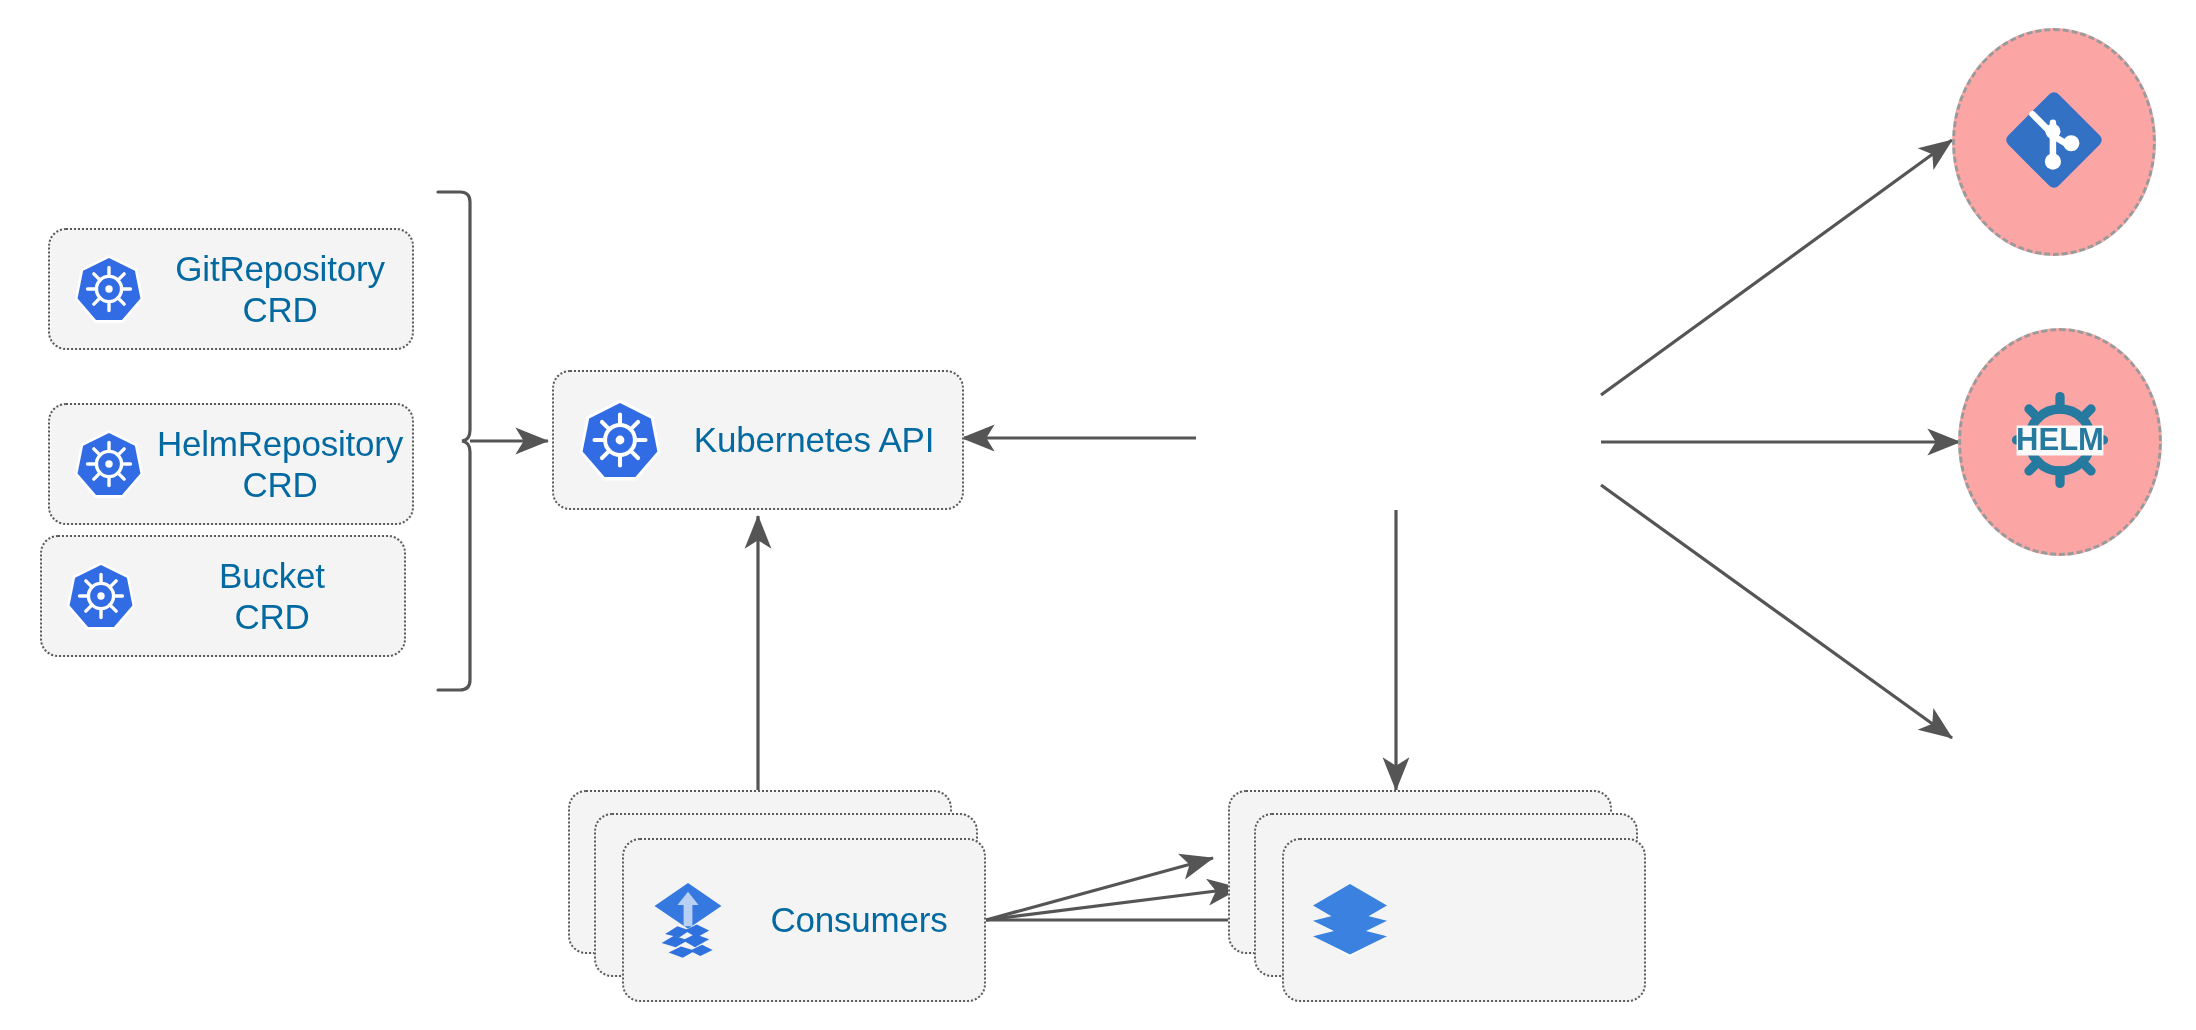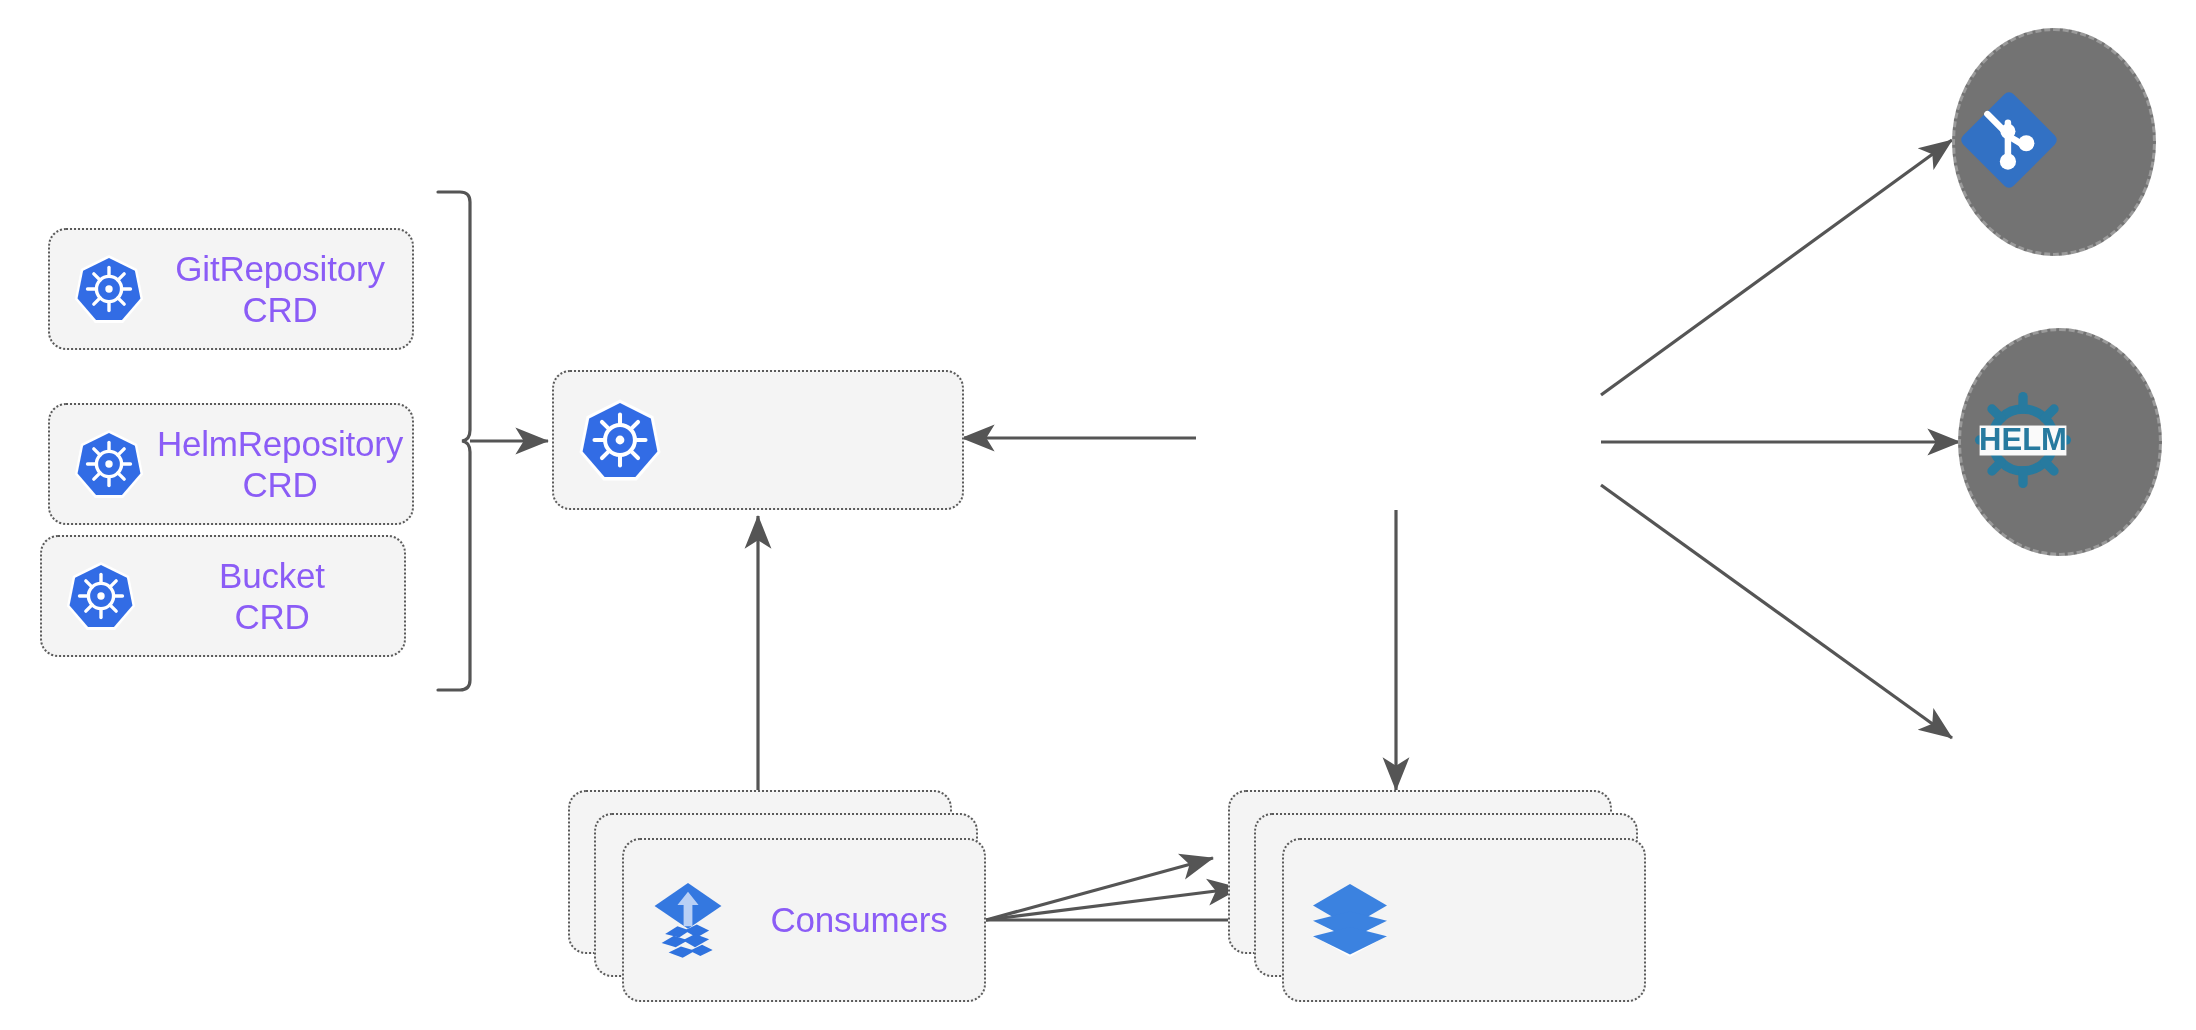--- a/index.html
+++ b/index.html
@@ -38,44 +38,45 @@
     z-index: 3;
   }
   .card.ghost {
     z-index: 1;
   }
   .card.ghost2 {
     z-index: 2;
   }
   .card-label {
     font-size: 35px;
-    color: #8b5cf6;
+    color: #0369a1;
     line-height: 1.18;
     text-align: center;
     flex: 1;
     padding-right: 6px;
     letter-spacing: -0.2px;
   }
   .card-label.two-line { white-space: pre-line; }
   .card-icon {
     flex: 0 0 auto;
     display: flex;
     align-items: center;
     justify-content: center;
   }
 
   
   .circle-node {
     position: absolute;
     border: 3px dashed #9a9a9a;
     border-radius: 50%;
-    background: #737373;
+    background: #fca5a5;
     box-sizing: border-box;
     display: flex;
     align-items: center;
+    justify-content: center;
     z-index: 3;
   }
 </style>
 </head>
 <body>
 
 <div id="canvas">
 
   <svg id="edges" viewBox="0 0 2196 1030">
     <defs>
@@ -188,20 +189,21 @@
           <line x1="21" y1="50" x2="33" y2="50"></line>
           <line x1="67" y1="50" x2="79" y2="50"></line>
           <line x1="29.5" y1="29.5" x2="38" y2="38"></line>
           <line x1="62" y1="62" x2="70.5" y2="70.5"></line>
           <line x1="70.5" y1="29.5" x2="62" y2="38"></line>
           <line x1="38" y1="62" x2="29.5" y2="70.5"></line>
         </g>
         <circle cx="50" cy="50" r="5" fill="#ffffff"></circle>
       </svg>
     </span>
+    <span class="card-label">Kubernetes API</span>
   </div>
 
 
   <div class="card ghost" style="left:568px; top:790px; width:384px; height:164px;"></div>
   <div class="card ghost2" style="left:594px; top:813px; width:384px; height:164px;"></div>
   <div class="card" style="left:622px; top:838px; width:364px; height:164px;justify-content:flex-end;">
     <span class="card-icon" style="width:104px; margin-left:12px;">
       <svg width="88" height="88" viewBox="0 0 100 100">
         <path d="M50 8 L88 34 L50 60 L12 34 Z" fill="#3478E0"></path>
         <path d="M50 18 L62 33 L55 33 L55 57 L45 57 L45 33 L38 33 Z" fill="#B9D0F5"></path>

